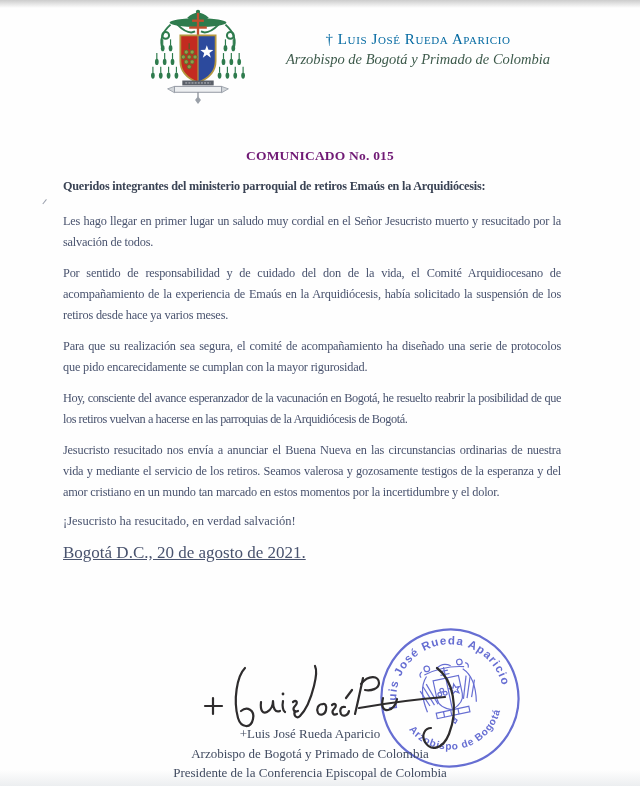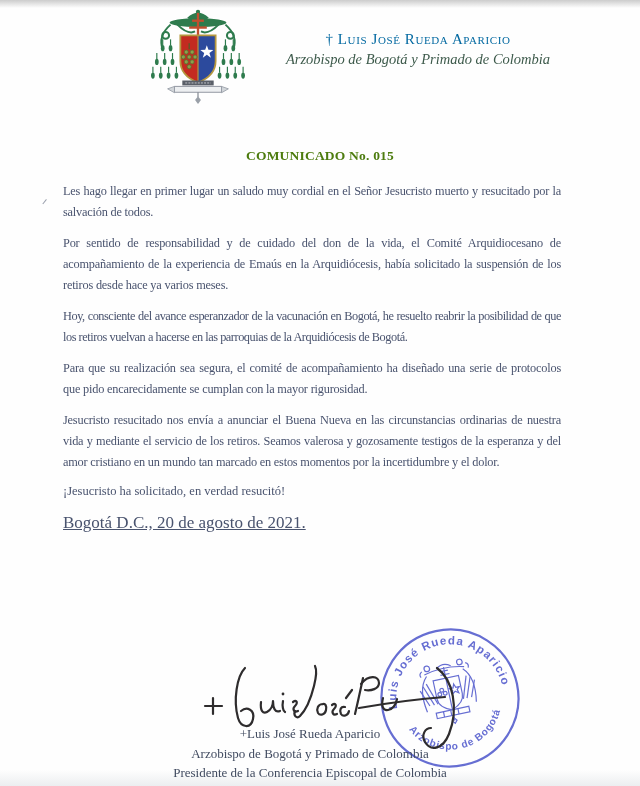--- a/index.html
+++ b/index.html
@@ -15,21 +15,21 @@
 
   
   .crest{position:absolute;left:141px;top:6px;width:114px;height:100px;}
   .header-text{position:absolute;left:250px;top:31px;width:336px;text-align:center;}
   .header-name{font-size:15px;font-variant:small-caps;letter-spacing:.6px;color:#0369a1;}
   .header-sub{margin-top:3px;font-size:14.5px;font-style:italic;color:#3d5a4b;}
 
   
   .content{position:absolute;left:63px;right:63px;top:0;}
   .doc-title{margin:148px 0 0 0;text-align:center;font-weight:bold;
-    font-size:13.5px;letter-spacing:.2px;color:#4d7c0f;}
+    font-size:13.5px;letter-spacing:.2px;color:#701a75;}
   .salutation{margin:15px 0 0 0;font-weight:bold;font-size:12.2px;
     letter-spacing:-.2px;white-space:nowrap;color:#3a4354;}
   p.body-par{margin:10px 16px 0 0;font-size:12.3px;letter-spacing:-.2px;
     line-height:21px;text-align:justify;color:#49536e;}
   p.body-par.first{margin-top:17px;}
   p.body-par.tight{letter-spacing:-.45px;}
   .exclamation{margin:11px 0 0 0;font-size:12.5px;color:#49536e;}
   .dateline{margin:14px 0 0 0;font-size:17px;color:#49536e;text-decoration:underline;}
   .speck{position:absolute;left:44px;top:199px;width:1px;height:6px;
     border-left:1.5px solid #9aa0ad;transform:rotate(38deg);}
@@ -136,26 +136,27 @@
     <path d="M57,92 l3,4 -3,4 -3,-4 z" fill="#9aa0a8"></path>
   </svg>
 
   <div class="header-text">
     <div class="header-name">† Luis José Rueda Aparicio</div>
     <div class="header-sub">Arzobispo de Bogotá y Primado de Colombia</div>
   </div>
 
   <div class="content">
     <div class="doc-title">COMUNICADO No. 015</div>
+    <div class="salutation">Queridos integrantes del ministerio parroquial de retiros Emaús en la Arquidiócesis:</div>
     <p class="body-par first">Les hago llegar en primer lugar un saludo muy cordial en el Señor Jesucristo muerto y resucitado por la salvación de todos.</p>
     <p class="body-par">Por sentido de responsabilidad y de cuidado del don de la vida, el Comité Arquidiocesano de acompañamiento de la experiencia de Emaús en la Arquidiócesis, había solicitado la suspensión de los retiros desde hace ya varios meses.</p>
+    <p class="body-par">Para que su realización sea segura, el comité de acompañamiento ha diseñado una serie de protocolos que pido encarecidamente se cumplan con la mayor rigurosidad.</p>
     <p class="body-par tight">Hoy, consciente del avance esperanzador de la vacunación en Bogotá, he resuelto reabrir la posibilidad de que los retiros vuelvan a hacerse en las parroquias de la Arquidiócesis de Bogotá.</p>
-    <p class="body-par">Para que su realización sea segura, el comité de acompañamiento ha diseñado una serie de protocolos que pido encarecidamente se cumplan con la mayor rigurosidad.</p>
     <p class="body-par">Jesucristo resucitado nos envía a anunciar el Buena Nueva en las circunstancias ordinarias de nuestra vida y mediante el servicio de los retiros. Seamos valerosa y gozosamente testigos de la esperanza y del amor cristiano en un mundo tan marcado en estos momentos por la incertidumbre y el dolor.</p>
-    <div class="exclamation">¡Jesucristo ha solicitado, en verdad resucitó!</div>
+    <div class="exclamation">¡Jesucristo ha resucitado, en verdad salvación!</div>
     <div class="dateline">Bogotá D.C., 20 de agosto de 2021.</div>
   </div>
 
   <div class="speck"></div>
 
   <svg class="seal" viewBox="0 0 160 160">
     <circle cx="80" cy="80" r="74" fill="none" stroke="#5a62cf" stroke-width="2.4"></circle>
     <defs>
       <path id="sealTop" d="M29.8,109 A58,58 0 1 1 130.2,109" fill="none"></path>
       <path id="sealBot" d="M29.3,103.7 A56,56 0 0 0 130.7,103.7" fill="none"></path>

